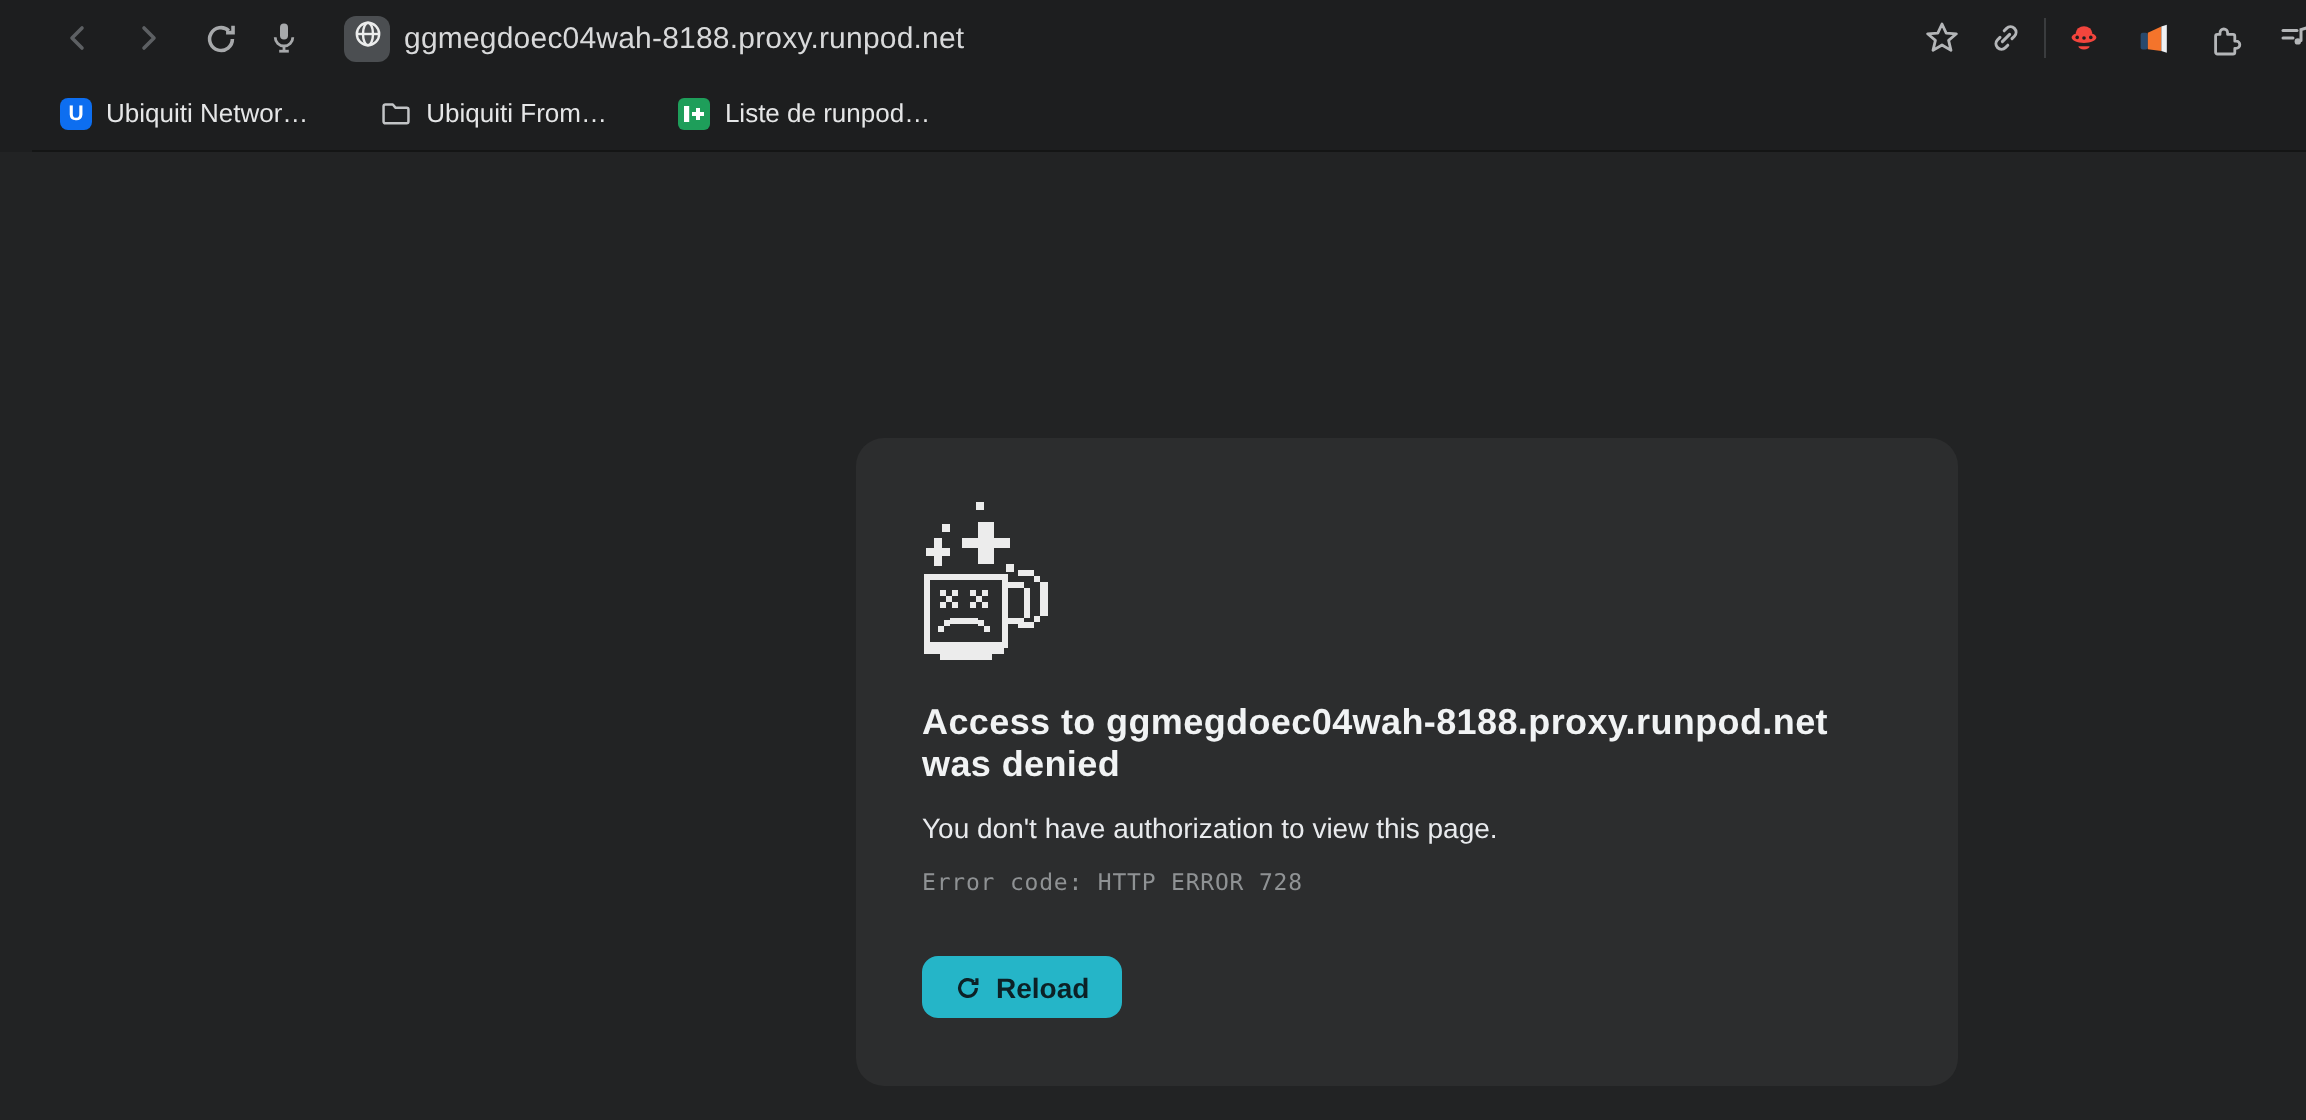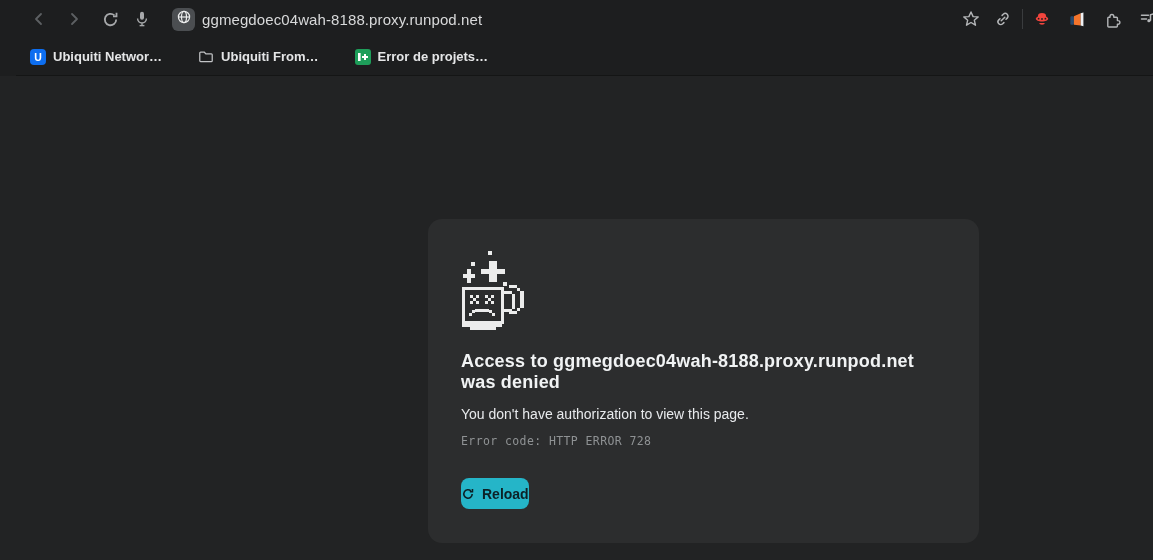--- a/index.html
+++ b/index.html
@@ -15,21 +15,21 @@
   .icon-btn{display:flex;align-items:center;justify-content:center;width:26px;height:26px;border-radius:6px;flex:0 0 auto;cursor:pointer;}
   .icon-btn svg{display:block;}
   .globe-badge{width:23px;height:23px;border-radius:6px;background:#4b4e51;display:flex;align-items:center;justify-content:center;margin-left:17px;flex:0 0 auto;}
   .url-text{margin-left:7px;font-size:15px;color:#d8d9da;letter-spacing:.1px;white-space:nowrap;}
   .toolbar-spacer{flex:1 1 auto;}
   .v-divider{width:1px;height:20px;background:#3a3c3e;margin:0 6px;flex:0 0 auto;}
   
   .bookmarks{height:37px;display:flex;align-items:center;border-bottom:1px solid #141515;box-sizing:content-box;}
   .bm-item{display:flex;align-items:center;margin-right:28px;cursor:pointer;height:26px;border-radius:6px;padding:0 4px;}
   .bm-item:first-child{margin-left:10px;}
-  .bm-label{margin-left:7px;font-size:13px;color:#e5e6e7;white-space:nowrap;font-weight:bold;}
+  .bm-label{margin-left:7px;font-size:13px;color:#e5e6e7;white-space:nowrap;}
   .bm-fav{width:16px;height:16px;flex:0 0 auto;display:flex;align-items:center;justify-content:center;}
   .fav-ubiquiti{width:16px;height:16px;border-radius:4px;background:#0d6ef0;color:#fff;font-size:10.5px;font-weight:bold;display:flex;align-items:center;justify-content:center;}
   
   .content{position:absolute;top:76px;left:0;width:963px;height:484px;background:#222324;}
   .error-card{
     position:absolute;left:428px;top:143px; 
     width:551px;height:324px;box-sizing:border-box;
     background:#2c2d2e;border-radius:14px;
     padding:31px 33px 0 33px;
   }
@@ -39,21 +39,21 @@
     font-size:18px;line-height:21px;font-weight:bold;color:#f1f3f4;letter-spacing:.2px;
   }
   .err-msg{margin-top:13px;font-size:14px;color:#e8eaed;}
   .err-code{
     margin-top:12px;font-size:11.5px;letter-spacing:.4px;color:#8f9294;
     font-family:"DejaVu Sans Mono","Liberation Mono",monospace;
   }
   .reload-btn{
     margin-top:30px;height:31px;display:inline-flex;align-items:center;gap:7px;
     background:#25b5c8;color:#0c2126;border:none;border-radius:8px;
-    padding:0 0;font-family:"Liberation Sans",sans-serif;
+    padding:0 16px;font-family:"Liberation Sans",sans-serif;
     font-size:14px;font-weight:600;cursor:pointer;
   }
   .reload-btn svg{display:block;}
 </style>
 </head>
 <body>
 
 <div class="chrome">
 
   <div class="toolbar">
@@ -179,21 +179,21 @@
     </div>
     <div class="bm-item">
       <span class="bm-fav">
         <svg width="16" height="16" viewBox="0 0 16 16">
           <rect x="0" y="0" width="16" height="16" rx="3" fill="#1e9e5a"></rect>
           <rect x="3" y="4" width="2.6" height="8" fill="#ffffff"></rect>
           <rect x="7" y="7" width="6" height="2" fill="#ffffff"></rect>
           <rect x="9" y="5" width="2" height="6" fill="#ffffff"></rect>
         </svg>
       </span>
-      <span class="bm-label">Error de projets…</span>
+      <span class="bm-label">Liste de runpod…</span>
     </div>
   </div>
 </div>
 
 <div class="content">
   <div class="error-card">
 
     <svg class="mug-icon" width="68" height="81" viewBox="0 0 68 81" shape-rendering="crispEdges">
       <g fill="#ececec">
 

